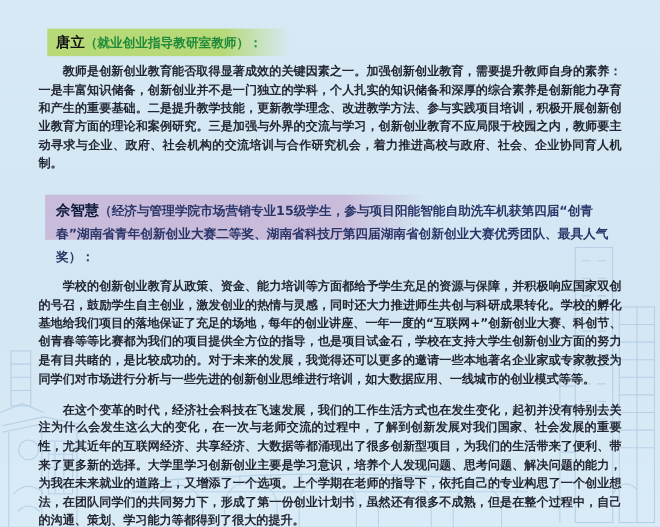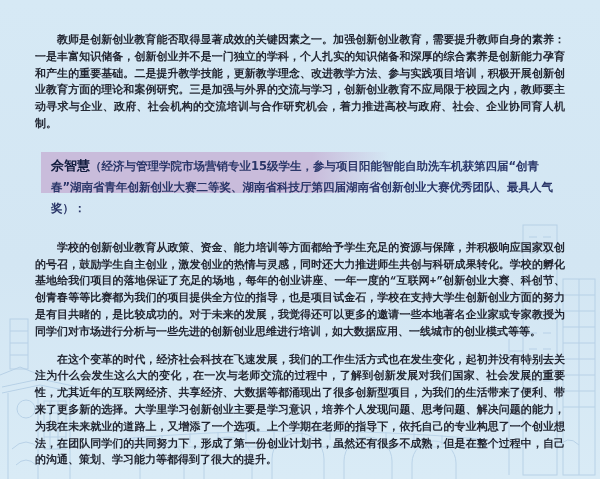--- a/index.html
+++ b/index.html
@@ -61,25 +61,24 @@
     z-index:-1;
   }
   .body-para{
     margin:6px 0 0 0;
     font-size:11px;
     line-height:16.8px;
     font-weight:600;
     color:#232733;
     text-align:justify;
     text-indent:2em;
-    font-family:Liberation Mono, monospace;
   }
   .gap-lg{margin-top:20px;}
   .gap-md{margin-top:11px;}
-  .p2{margin-top:20px;}
+  .p2{margin-top:8px;}
 </style>
 </head>
 <body>
 
 <div class="page">
 
   <svg class="watermark wm-left" width="150" height="200" viewBox="0 0 150 200" fill="none" stroke="#adc9e2" stroke-width="1" opacity="0.75">
     <path d="M2 108 L40 100 L78 108"></path>
     <path d="M2 114 L40 106 L78 114"></path>
     <line x1="8" y1="114" x2="8" y2="200"></line>
@@ -106,20 +105,23 @@
   <svg class="watermark wm-bridge" width="360" height="60" viewBox="0 0 360 60" fill="none" stroke="#adc9e2" stroke-width="1" opacity="0.7">
     <path d="M0 28 H360"></path>
     <path d="M0 20 Q180 4 360 20"></path>
     <path d="M20 60 v-16 a22 22 0 0 1 44 0 v16 M84 60 v-18 a24 24 0 0 1 48 0 v18 M152 60 v-20 a26 26 0 0 1 52 0 v20 M224 60 v-18 a24 24 0 0 1 48 0 v18 M292 60 v-16 a22 22 0 0 1 44 0 v16"></path>
     <path d="M14 28 v-10 M42 26 v-10 M70 24 v-10 M98 23 v-10 M126 22 v-10 M154 21 v-10 M182 21 v-10 M210 21 v-10 M238 22 v-10 M266 23 v-10 M294 24 v-10 M322 26 v-10 M350 28 v-10"></path>
   </svg>
 
   <div class="content">
 
     <section class="sec0">
+      <div class="heading hl-inline" style="background: linear-gradient(to right, rgb(183, 217, 119) 0%, rgb(183, 217, 119) 72%, rgba(255, 255, 255, 0) 100%);">
+        <span class="name">唐立</span><span class="affil">（就业创业指导教研室教师）：</span>
+      </div>
       <p class="body-para">教师是创新创业教育能否取得显著成效的关键因素之一。加强创新创业教育，需要提升教师自身的素养：一是丰富知识储备，创新创业并不是一门独立的学科，个人扎实的知识储备和深厚的综合素养是创新能力孕育和产生的重要基础。二是提升教学技能，更新教学理念、改进教学方法、参与实践项目培训，积极开展创新创业教育方面的理论和案例研究。三是加强与外界的交流与学习，创新创业教育不应局限于校园之内，教师要主动寻求与企业、政府、社会机构的交流培训与合作研究机会，着力推进高校与政府、社会、企业协同育人机制。</p>
     </section>
 
     <section class="sec1 gap-lg">
       <div class="heading heading-multiline">
         <span class="band" style="background: linear-gradient(to right, rgb(201, 188, 219) 0%, rgb(201, 188, 219) 78%, rgba(255, 255, 255, 0) 100%);"></span>
         <span class="name">佘智慧</span><span class="affil">（经济与管理学院市场营销专业15级学生，参与项目阳能智能自助洗车机获第四届“创青春”湖南省青年创新创业大赛二等奖、湖南省科技厅第四届湖南省创新创业大赛优秀团队、最具人气奖）：</span>
       </div>
       <p class="body-para p2">学校的创新创业教育从政策、资金、能力培训等方面都给予学生充足的资源与保障，并积极响应国家双创的号召，鼓励学生自主创业，激发创业的热情与灵感，同时还大力推进师生共创与科研成果转化。学校的孵化基地给我们项目的落地保证了充足的场地，每年的创业讲座、一年一度的“互联网+”创新创业大赛、科创节、创青春等等比赛都为我们的项目提供全方位的指导，也是项目试金石，学校在支持大学生创新创业方面的努力是有目共睹的，是比较成功的。对于未来的发展，我觉得还可以更多的邀请一些本地著名企业家或专家教授为同学们对市场进行分析与一些先进的创新创业思维进行培训，如大数据应用、一线城市的创业模式等等。</p>
     </section>

